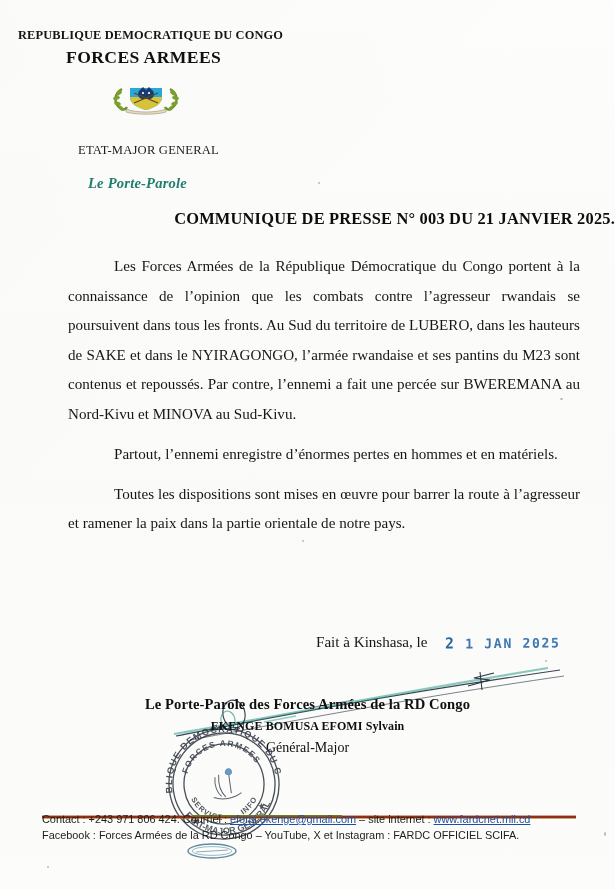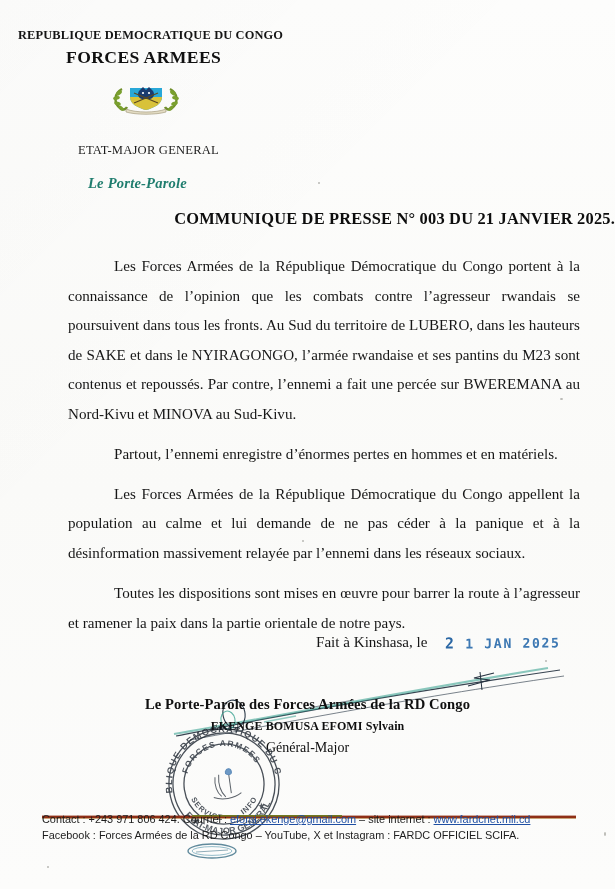--- a/index.html
+++ b/index.html
@@ -258,21 +258,20 @@
   <div class="etat">
     <div class="etat-l1">ETAT-MAJOR GENERAL</div>
     <div class="etat-l2">Le Porte-Parole</div>
   </div>
 
   <div class="title">COMMUNIQUE DE PRESSE N° 003 DU 21 JANVIER 2025.</div>
 
   <div class="body-wrap">
     <p class="para">Les Forces Armées de la République Démocratique du Congo portent à la connaissance de l’opinion que les combats contre l’agresseur rwandais se poursuivent dans tous les fronts. Au Sud du territoire de LUBERO, dans les hauteurs de SAKE et dans le NYIRAGONGO, l’armée rwandaise et ses pantins du M23 sont contenus et repoussés. Par contre, l’ennemi a fait une percée sur BWEREMANA au Nord-Kivu et MINOVA au Sud-Kivu.</p>
     <p class="para tight">Partout, l’ennemi enregistre d’énormes pertes en hommes et en matériels.</p>
-    <p class="para">Les Forces Armées de la République Démocratique du Congo appellent la population au calme et lui demande de ne pas céder à la panique et à la désinformation massivement relayée par l’ennemi dans les réseaux sociaux.</p>
     <p class="para">Toutes les dispositions sont mises en œuvre pour barrer la route à l’agresseur et ramener la paix dans la partie orientale de notre pays.</p>
   </div>
 
   <div class="dateline">
     <span>Fait à Kinshasa, le</span>
     <span class="stamp-date">
       <span class="d1">2</span>
       <span>1 JAN 2025</span>
     </span>
   </div>

